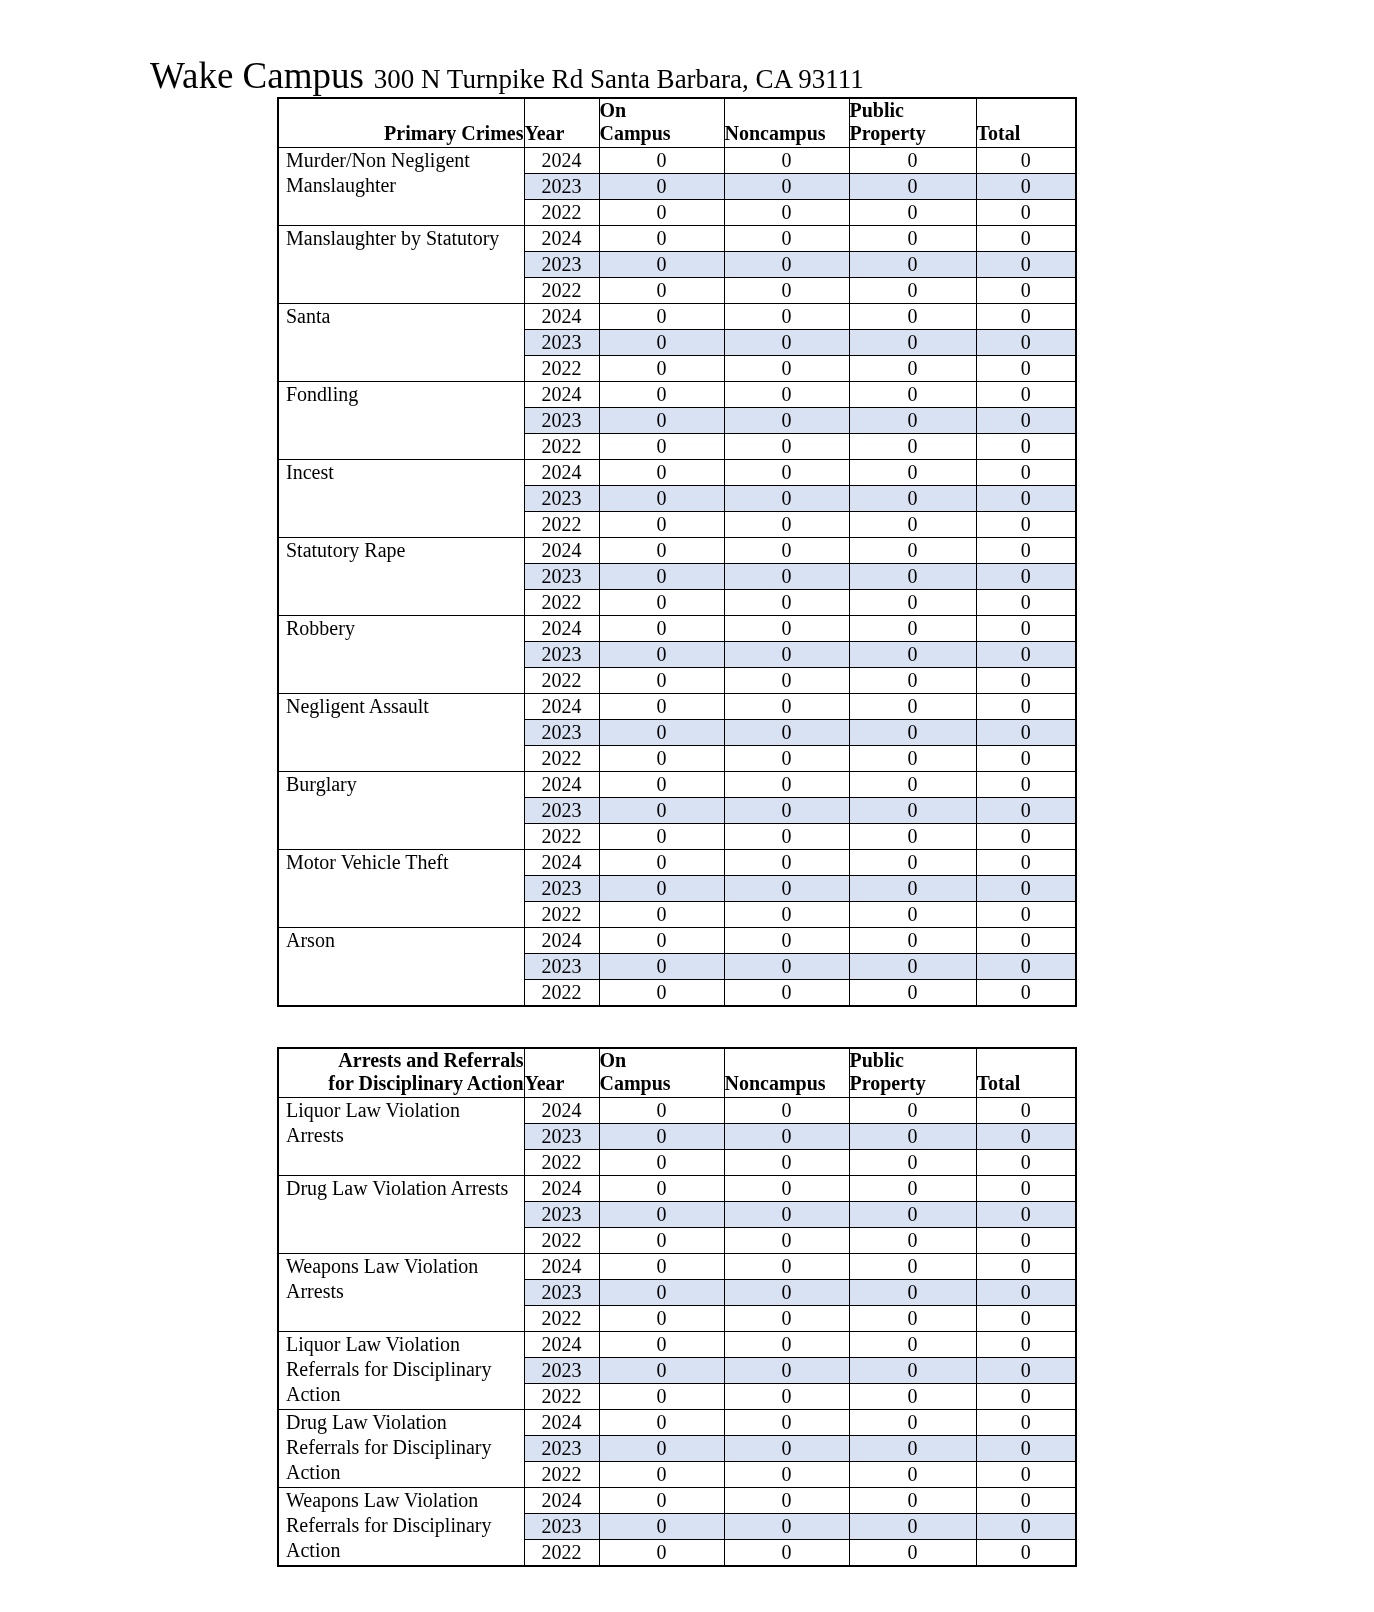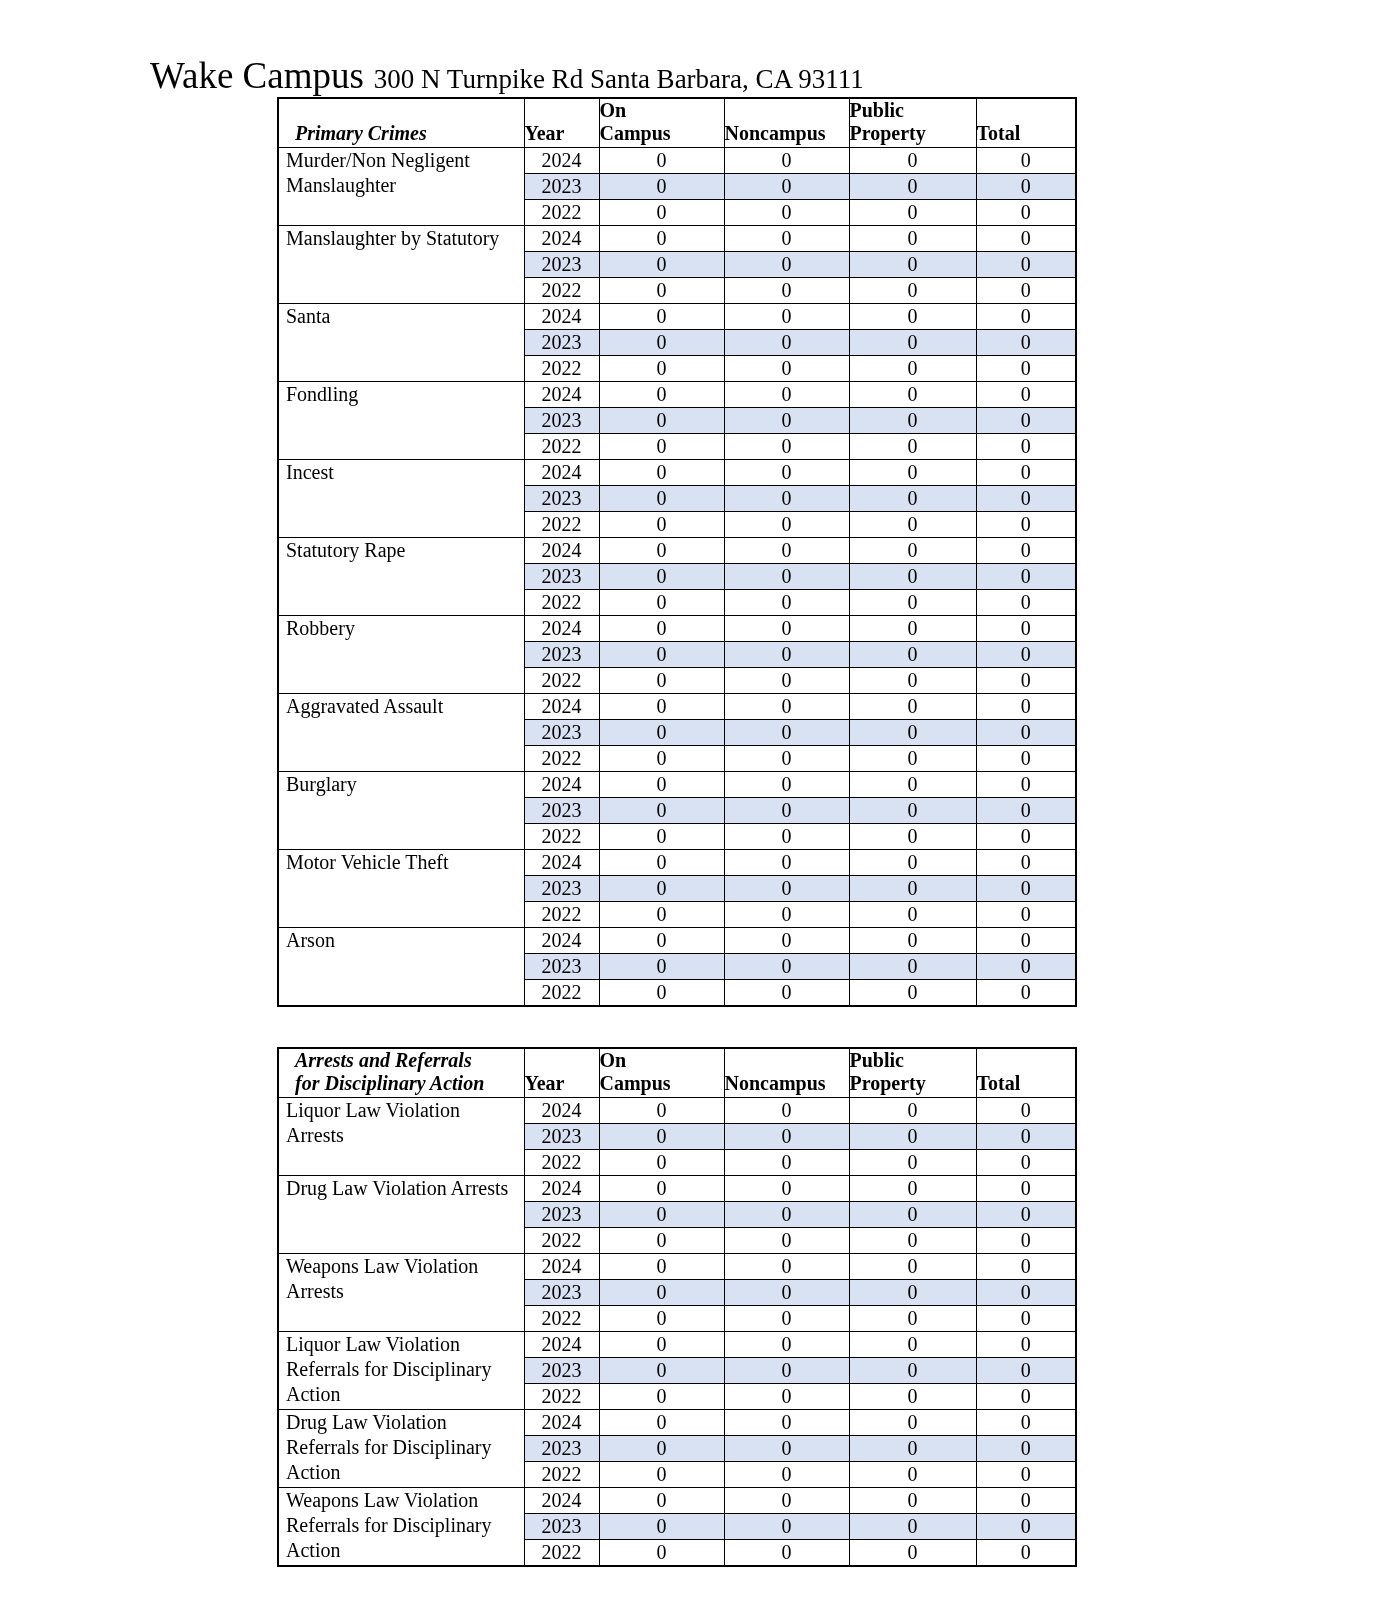--- a/index.html
+++ b/index.html
@@ -29,21 +29,21 @@
   th, td { border: 1px solid #000; }
   thead tr { height: 47px; }
   th {
     font-weight: bold;
     font-size: 20px;
     vertical-align: bottom;
     text-align: left;
     padding: 0 0 2px 0;
   }
   th .hline { line-height: 23px; }
-  th.cat-h { text-align: left; padding-left: 16px; font-style: italic; }
+  th.cat-h { text-align: right; padding-left: 16px; }
   tbody tr { height: 25px; }
   tbody td {
     font-size: 20px;
     text-align: center;
     line-height: 25px;
     padding: 0;
     background: #fff;
   }
   td.cat {
     text-align: left;
@@ -244,21 +244,21 @@
           <td>0</td>
         </tr>
         <tr>
           <td>2022</td>
           <td>0</td>
           <td>0</td>
           <td>0</td>
           <td>0</td>
         </tr>
         <tr>
-          <td class="cat" rowspan="3">Aggravated Assault</td>
+          <td class="cat" rowspan="3">Negligent Assault</td>
           <td>2024</td>
           <td>0</td>
           <td>0</td>
           <td>0</td>
           <td>0</td>
         </tr>
         <tr class="hl">
           <td>2023</td>
           <td>0</td>
           <td>0</td>

